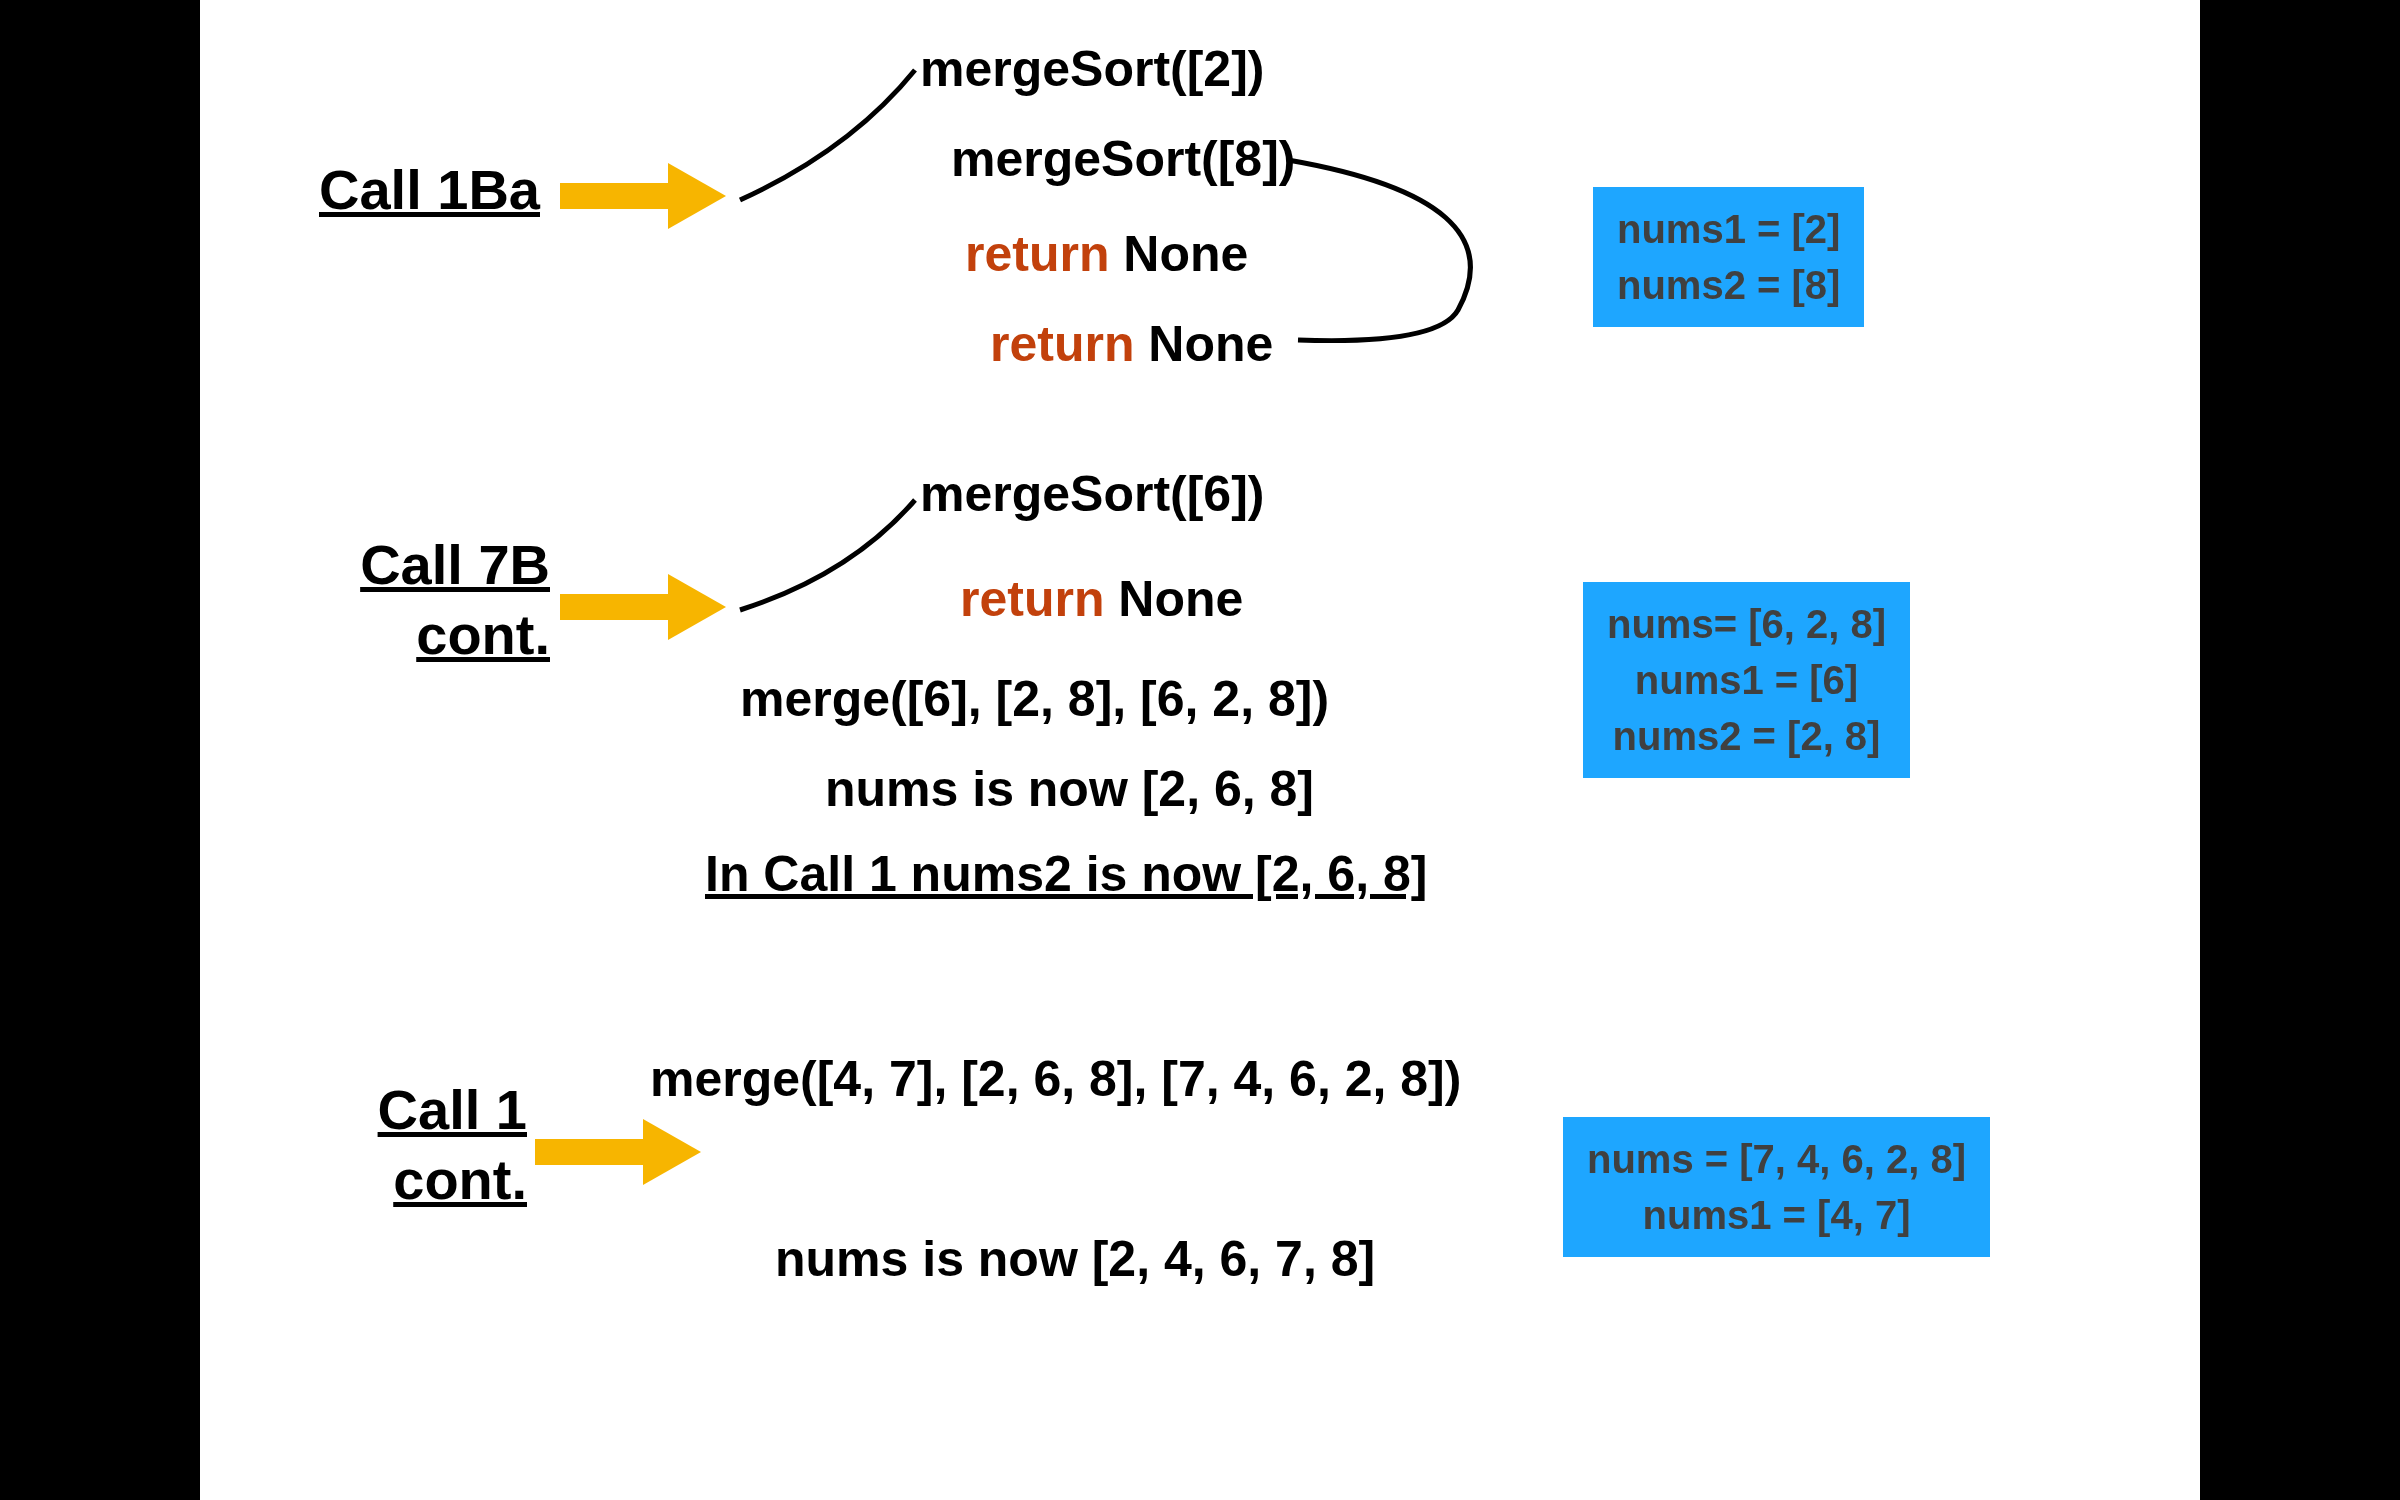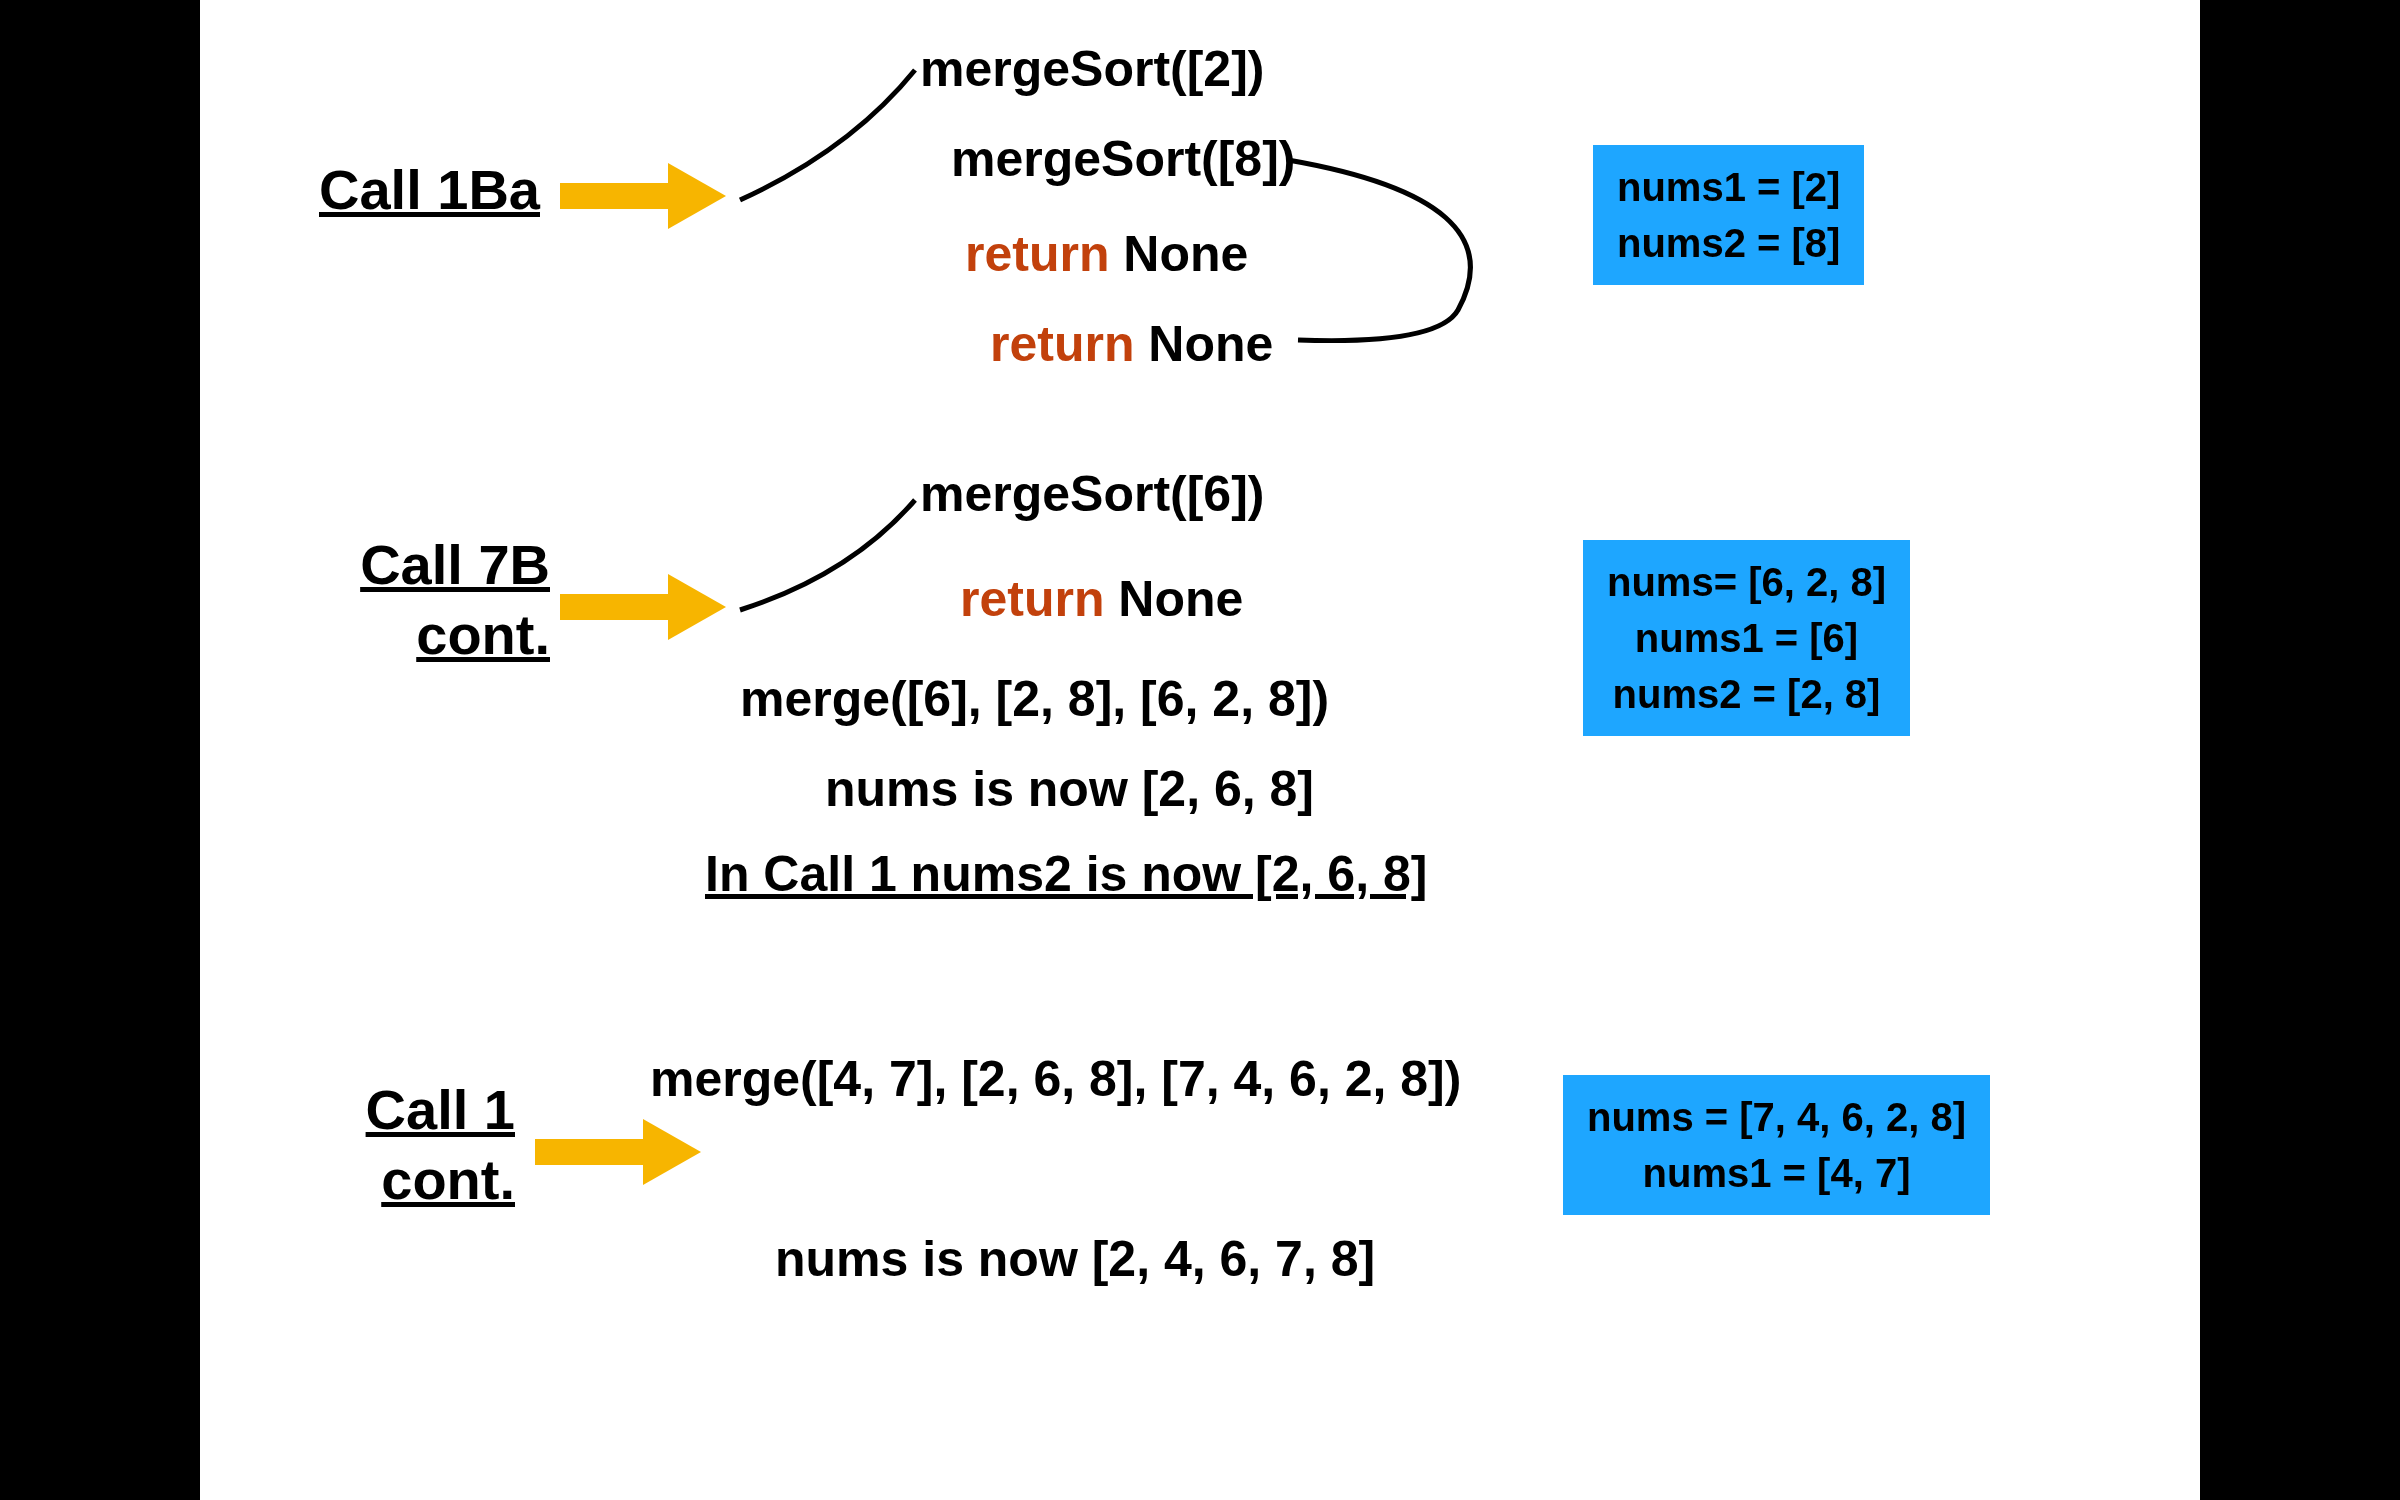--- a/index.html
+++ b/index.html
@@ -27,27 +27,28 @@
     line-height: 1.25;
   }
   .code {
     font-size: 50px;
     font-weight: 700;
     white-space: nowrap;
   }
   .red { color: #c2410c; }
   .bluebox {
     background: #1ea6ff;
-    color: #000000;
+    color: #404040;
     font-size: 40px;
     font-weight: 700;
     text-align: center;
     padding: 14px 24px;
     line-height: 1.4;
     white-space: nowrap;
+    margin-top: 42px;
   }
   
   .arrow {
     position: absolute;
     width: 170px;
     height: 58px;
   }
   .arrow .shaft {
     position: absolute;
     left: 0;
@@ -120,21 +121,21 @@
   <div class="abs code" style="left:540px; top:670px;">merge([6], [2, 8], [6, 2, 8])</div>
   <div class="abs code" style="left:625px; top:760px;">nums is now [2, 6, 8]</div>
   <div class="abs code" style="left:505px; top:845px;text-decoration:underline;">In Call 1 nums2 is now [2, 6, 8]</div>
 
   <div class="abs bluebox" style="left:1383px; top:540px;">
     <div>nums= [6, 2, 8]</div>
     <div>nums1 = [6]</div>
     <div>nums2 = [2, 8]</div>
   </div>
 
-  <div class="abs call-label" style="left:55px; top:1075px; width:260px; white-space:pre-line;">Call 1
+  <div class="abs call-label" style="left:67px; top:1075px; width:260px; white-space:pre-line;">Call 1
 cont.</div>
 
   <div class="arrow" style="left:335px; top:1123px;">
     <div class="shaft"></div>
       <div class="head"></div>
   </div>
 
   <div class="abs code" style="left:450px; top:1050px;">merge([4, 7], [2, 6, 8], [7, 4, 6, 2, 8])</div>
   <div class="abs code" style="left:575px; top:1230px;">nums is now [2, 4, 6, 7, 8]</div>
 

